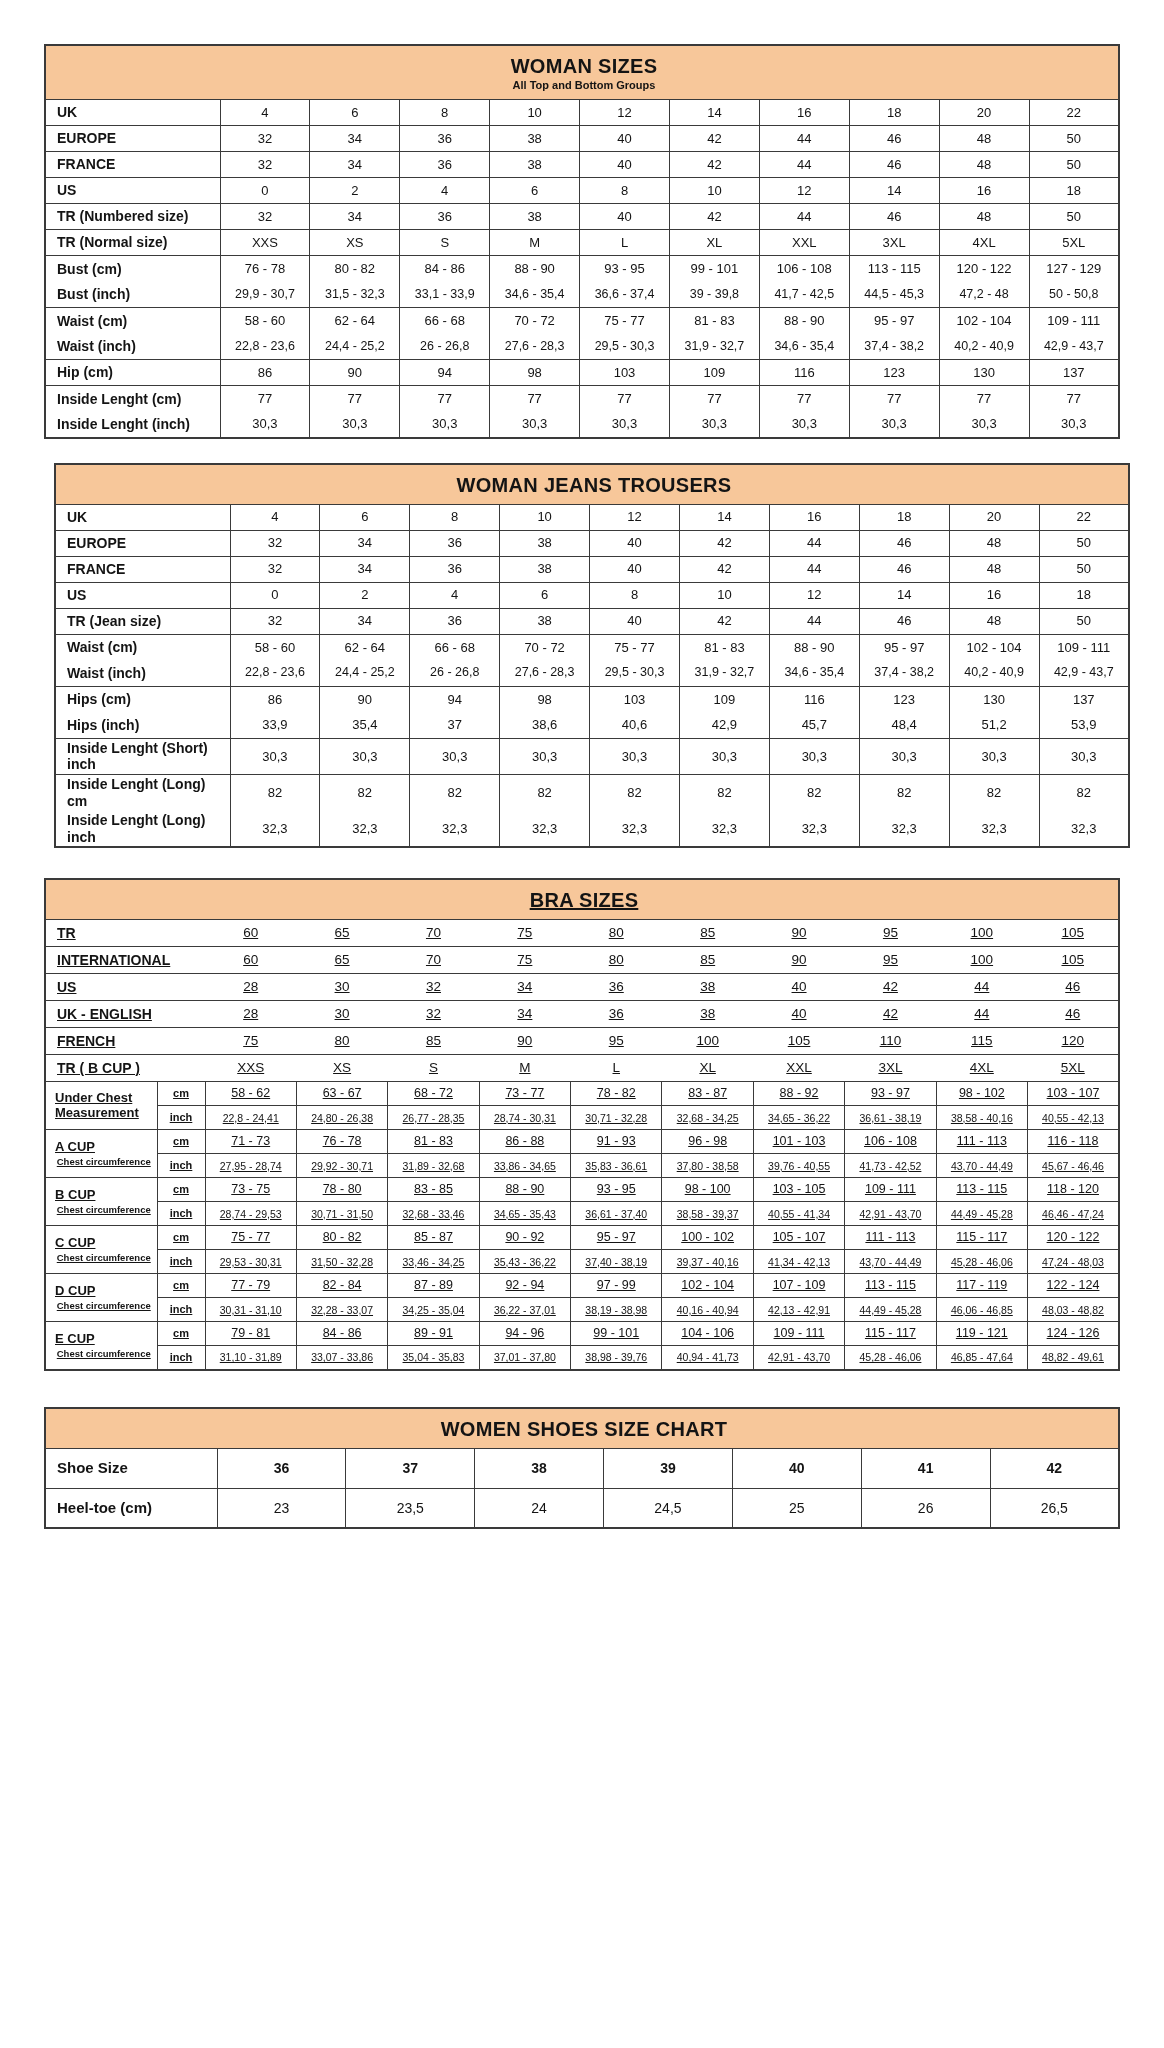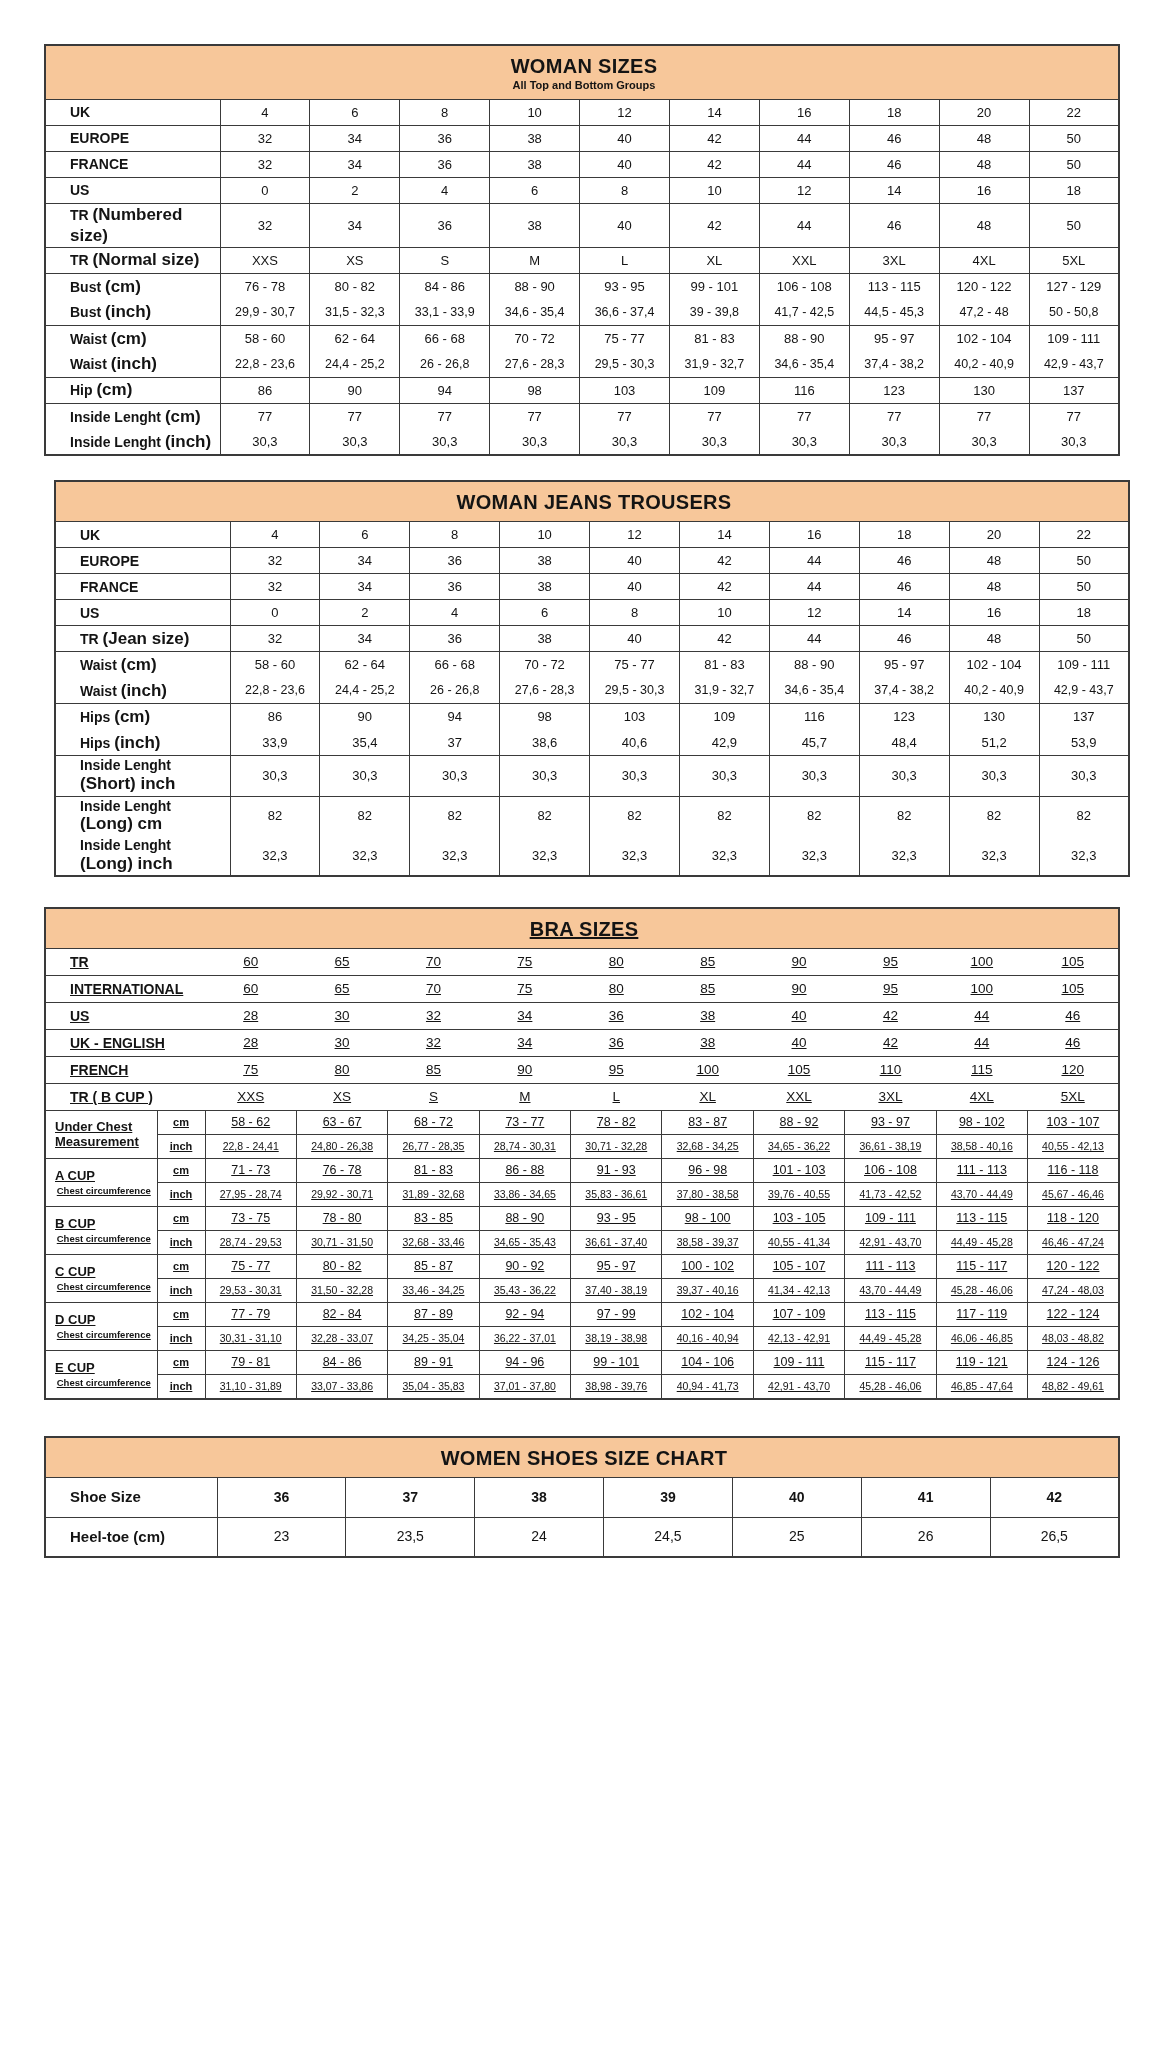--- a/index.html
+++ b/index.html
@@ -40,25 +40,25 @@
   td.title-band {
     background: var(--band, #f7c79a);
     border-left: none; border-right: none;
     padding: 8px 0 7px 4px;
   }
   .tbl-title { font-size: 20px; font-weight: bold; letter-spacing: 0.3px; }
   .tbl-subtitle { font-size: 11px; font-weight: bold; margin-top: 1px; }
 
   td.lbl {
     text-align: left;
-    padding-left: 24px;
+    padding-left: 11px;
     font-weight: bold;
     font-size: 14px;
   }
-  .lbl-note { font-size: 17px; }
+  .lbl-note { font-size: 14px; }
 
   #woman-sizes td, #woman-jeans td { height: 26px; }
   td.val.small { font-size: 12.5px; }
   td.val.bold { font-weight: bold; }
 
   
   tbody.bra-top td { border-left: none; border-right: none; height: 27px; }
   tbody.bra-top td.val { font-size: 13.5px; }
   tbody.grid td { border: 1px solid var(--line, #3a3a3a); height: 24px; }
   td.cup-lbl { padding: 2px 4px 2px 9px; }

